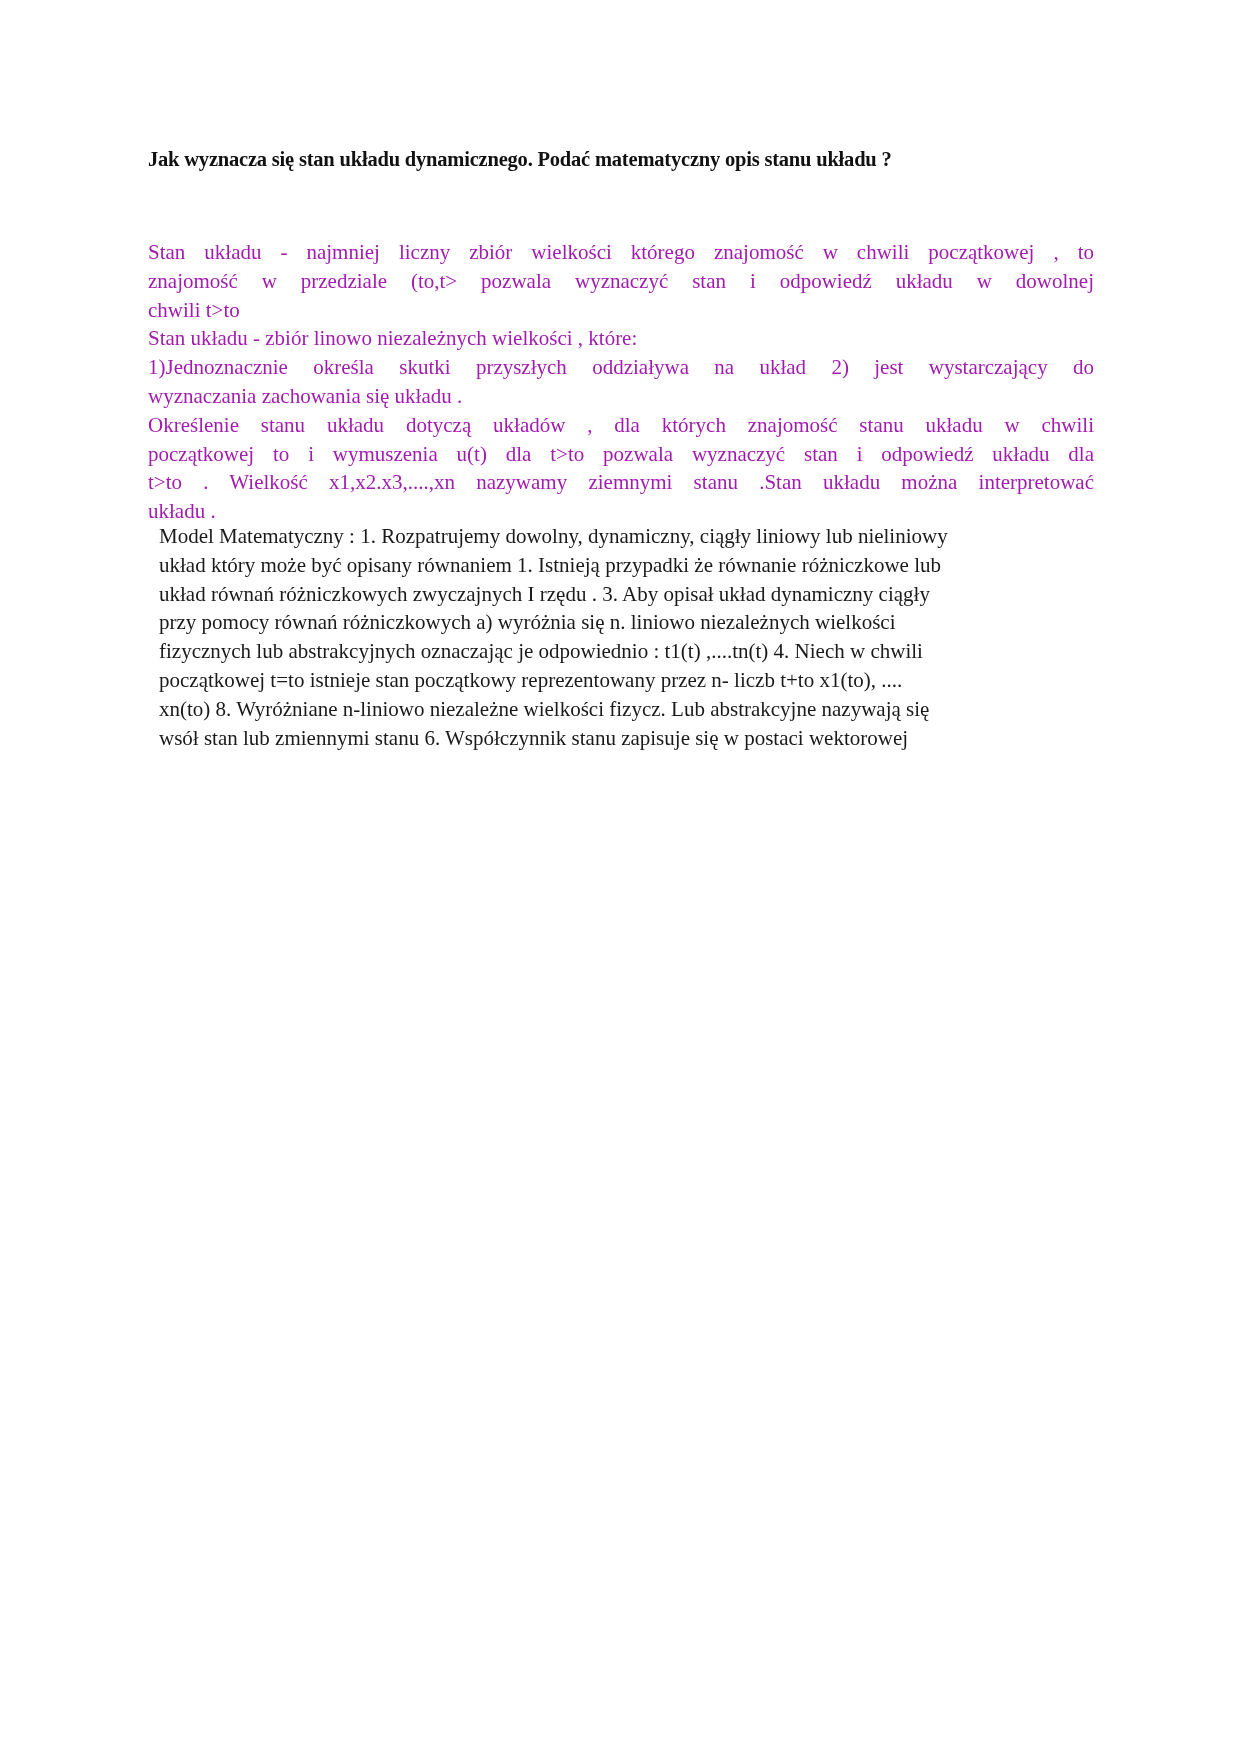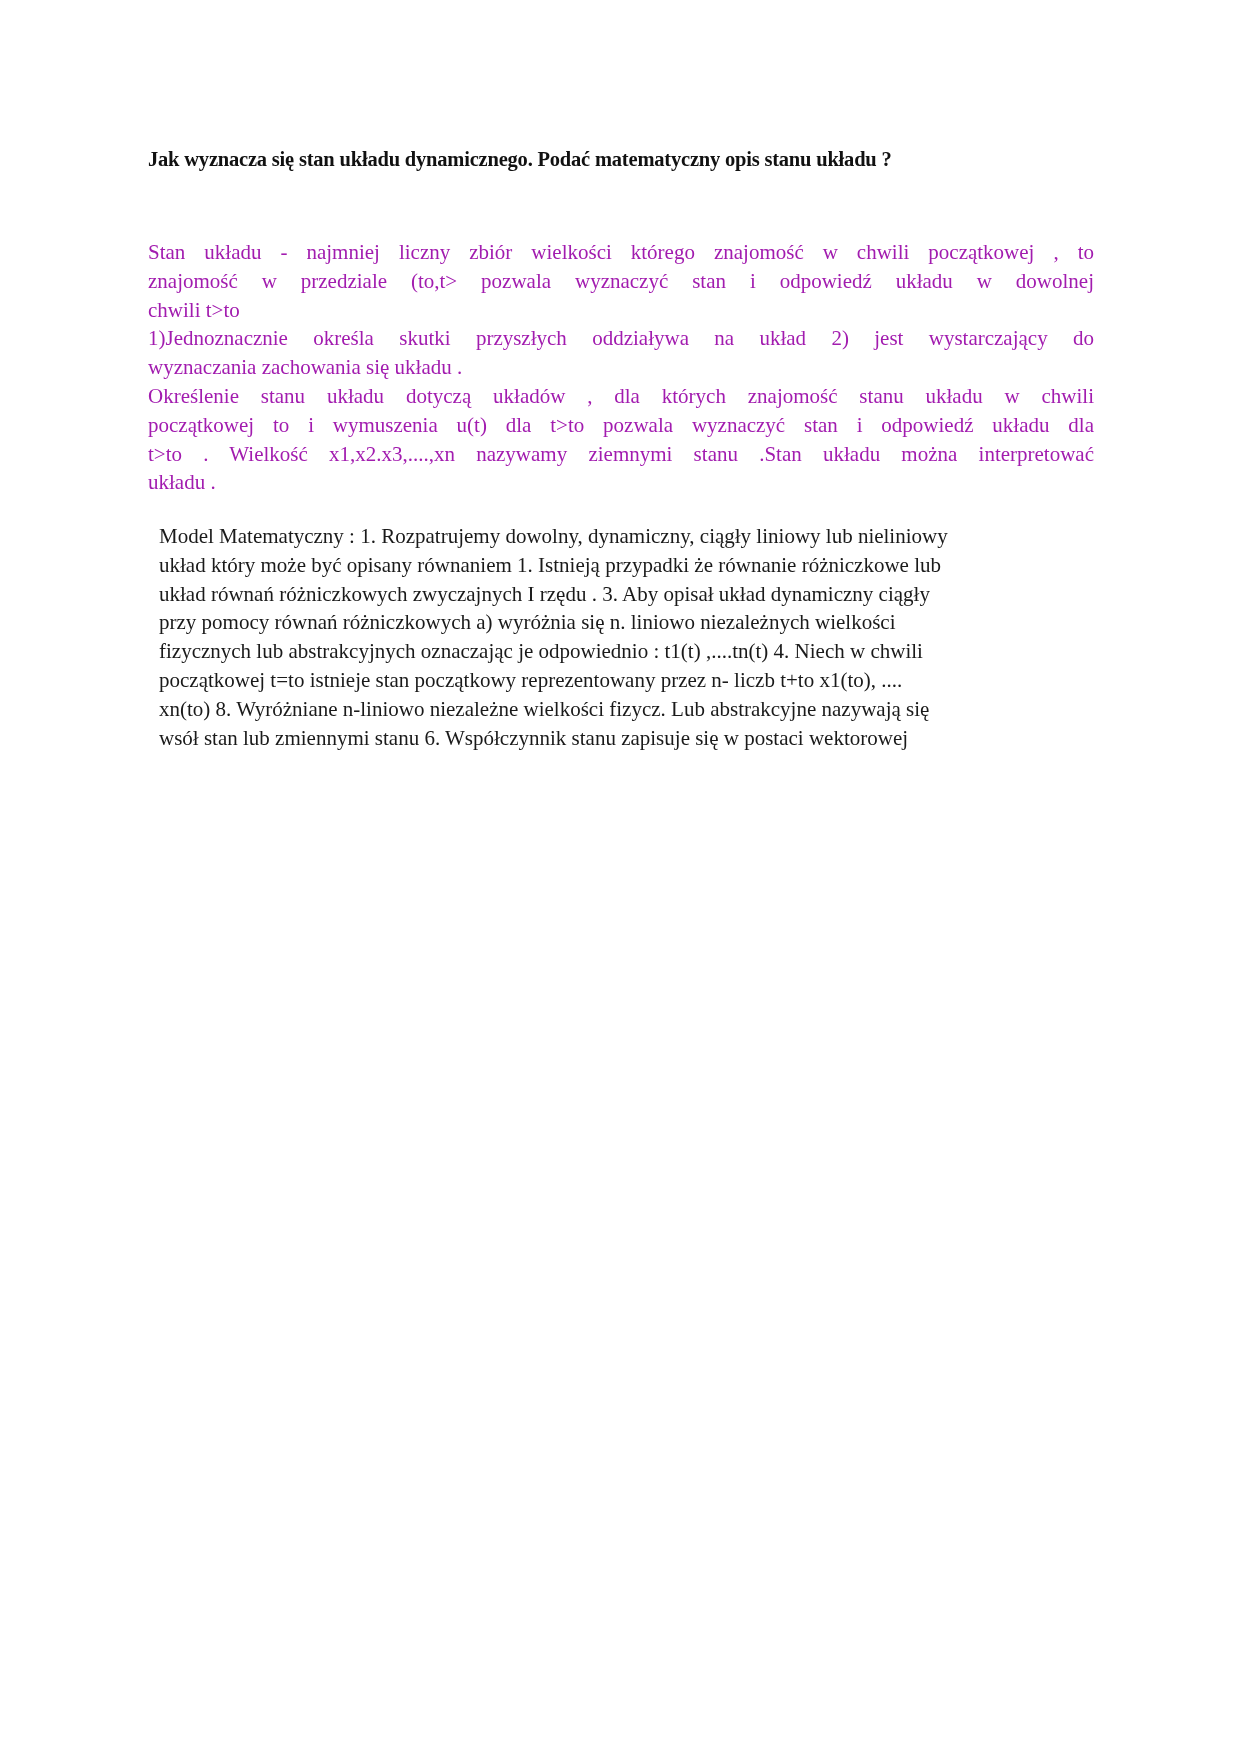--- a/index.html
+++ b/index.html
@@ -28,20 +28,21 @@
 </head>
 <body>
 
 <div class="page">
   <div class="title">Jak wyznacza się stan układu dynamicznego. Podać matematyczny opis stanu układu ?</div>
 
   <div class="body">
     <span class="line justify">Stan układu - najmniej liczny zbiór wielkości którego  znajomość w chwili początkowej , to</span>
     <span class="line justify">znajomość w przedziale (to,t&gt; pozwala wyznaczyć stan i odpowiedź układu w dowolnej</span>
     <span class="line">chwili t&gt;to</span>
+    <span class="line">Stan układu - zbiór linowo niezależnych wielkości , które:</span>
     <span class="line justify">1)Jednoznacznie określa skutki przyszłych oddziaływa na układ 2) jest wystarczający do</span>
     <span class="line">wyznaczania zachowania się układu .</span>
     <span class="line justify">Określenie stanu układu dotyczą układów , dla których znajomość stanu układu w chwili</span>
     <span class="line justify">początkowej to  i wymuszenia u(t) dla t&gt;to pozwala wyznaczyć stan i odpowiedź układu dla</span>
     <span class="line justify">t&gt;to . Wielkość x1,x2.x3,....,xn nazywamy ziemnymi stanu .Stan układu można interpretować</span>
     <span class="line">układu .</span>
   </div>
 
   <div class="body2">
     <span class="line">Model Matematyczny : 1. Rozpatrujemy dowolny, dynamiczny, ciągły liniowy lub nieliniowy</span>

